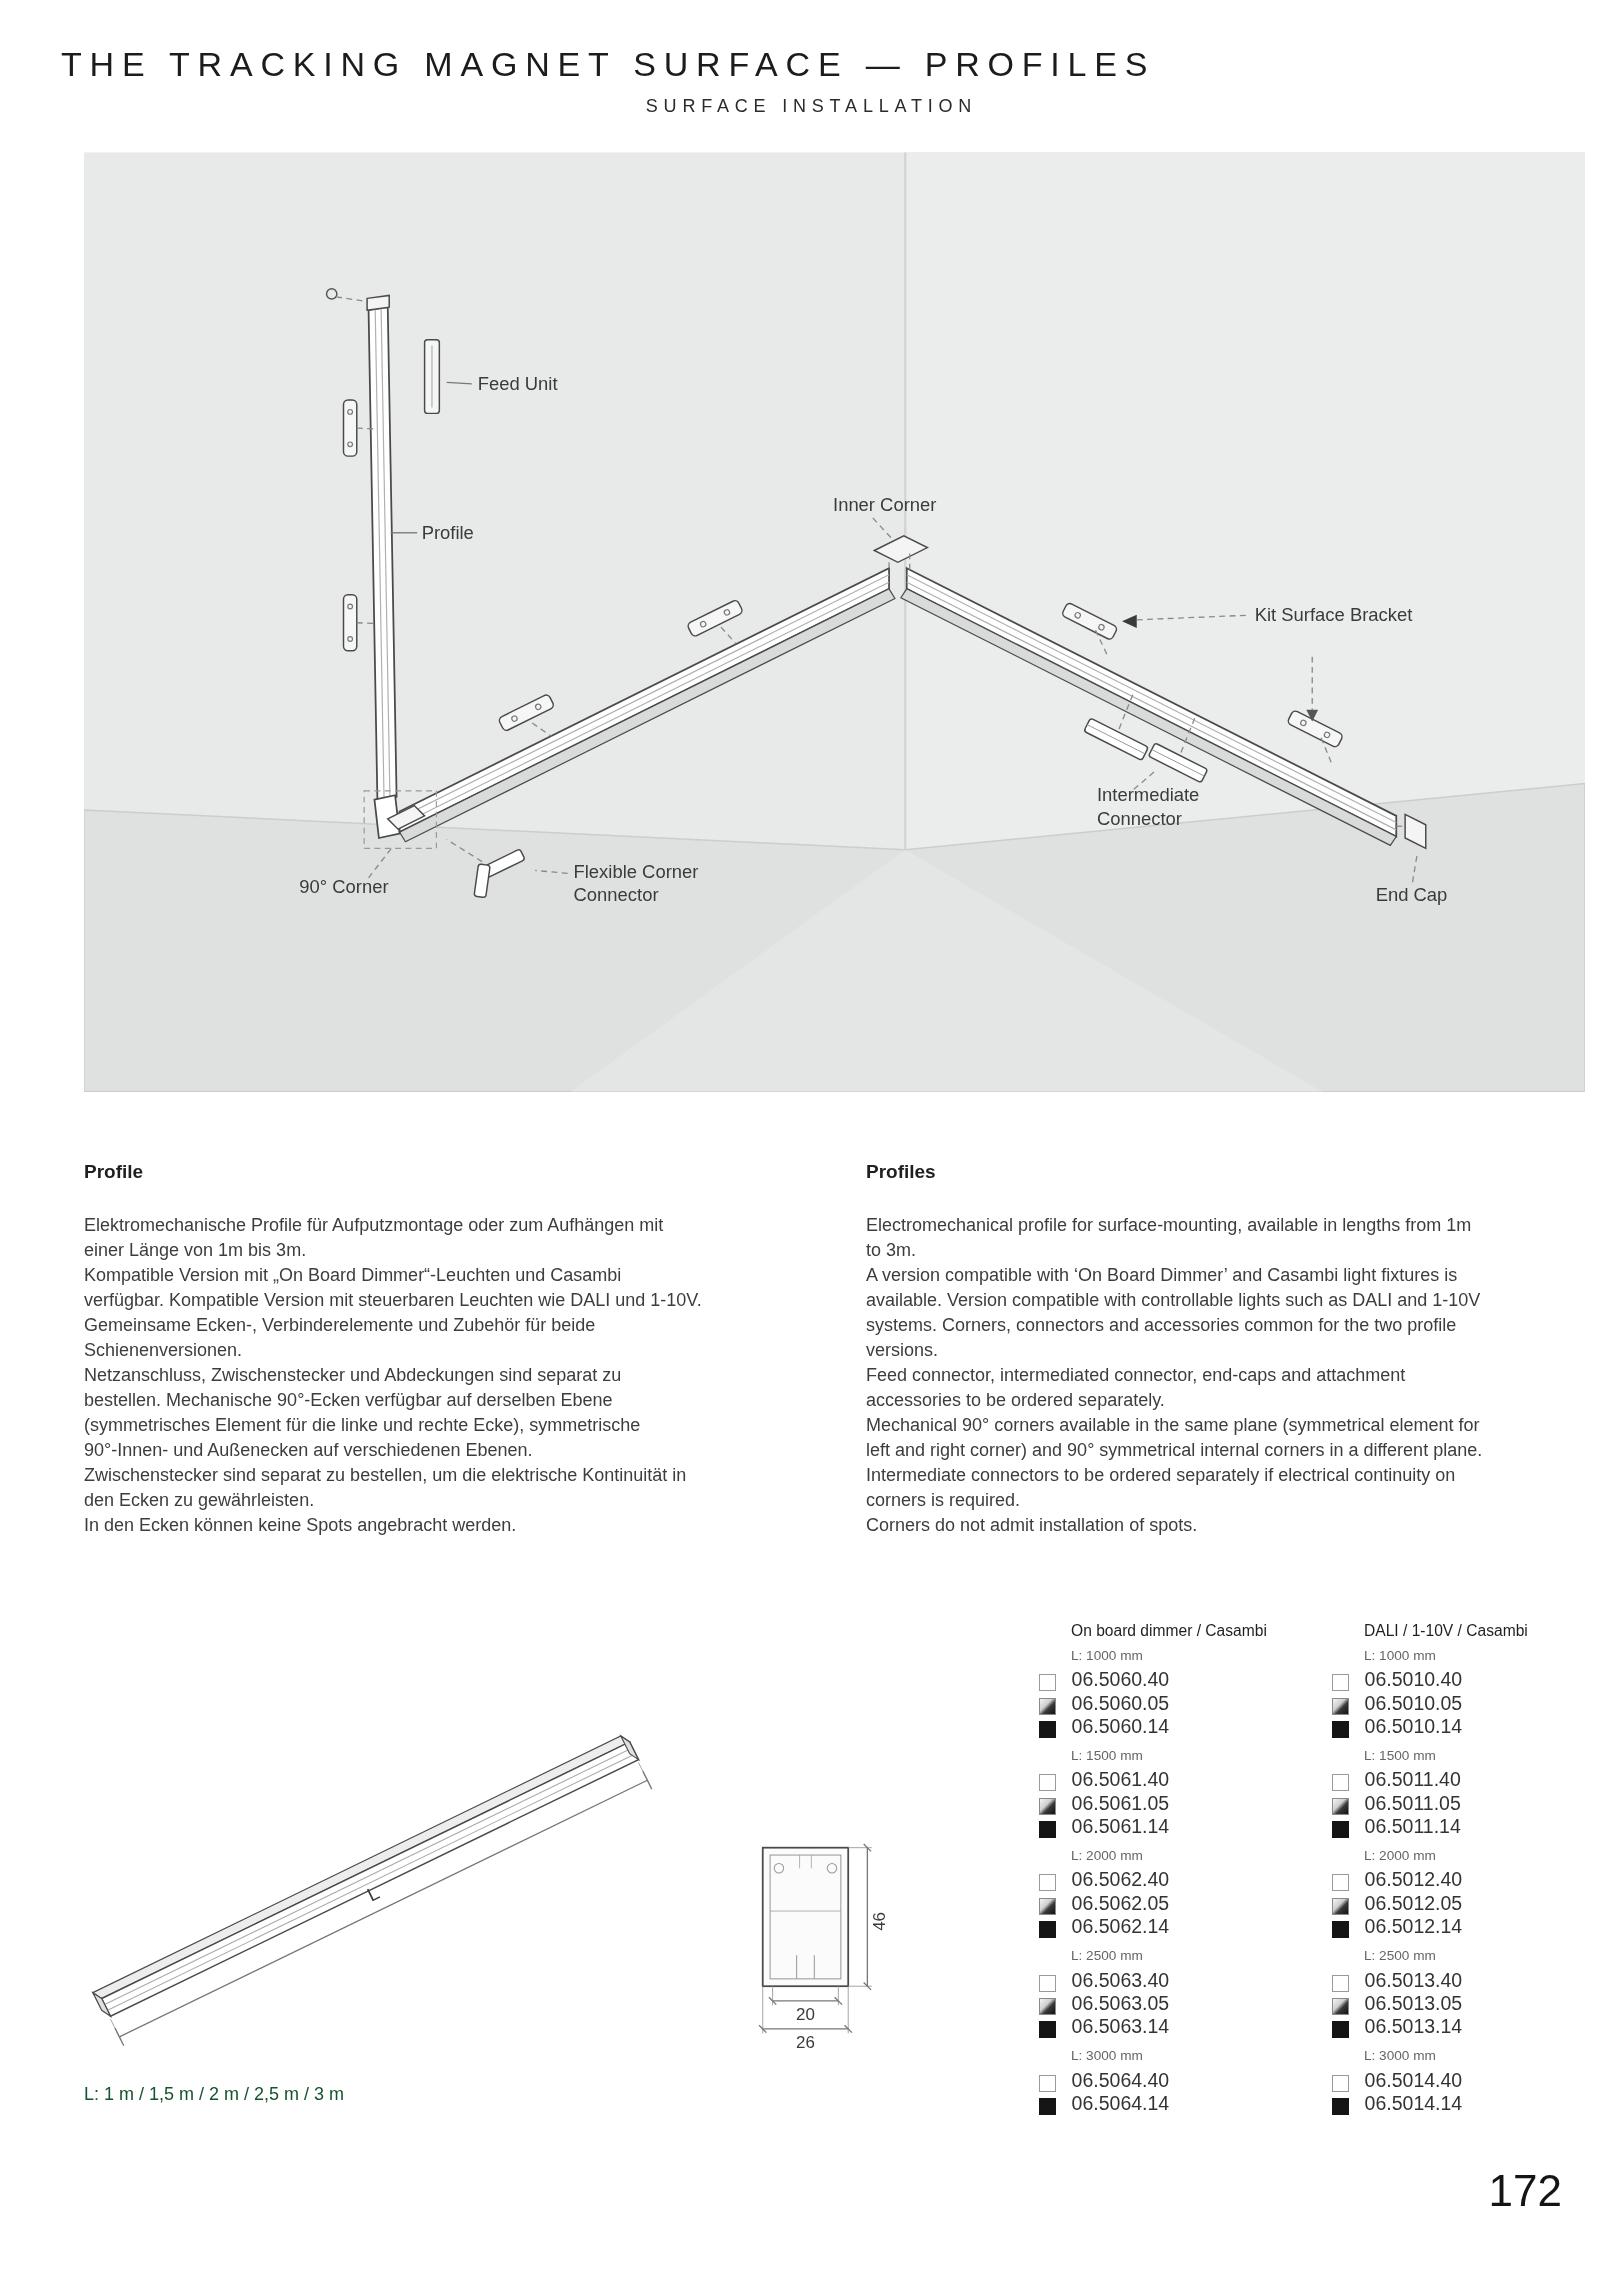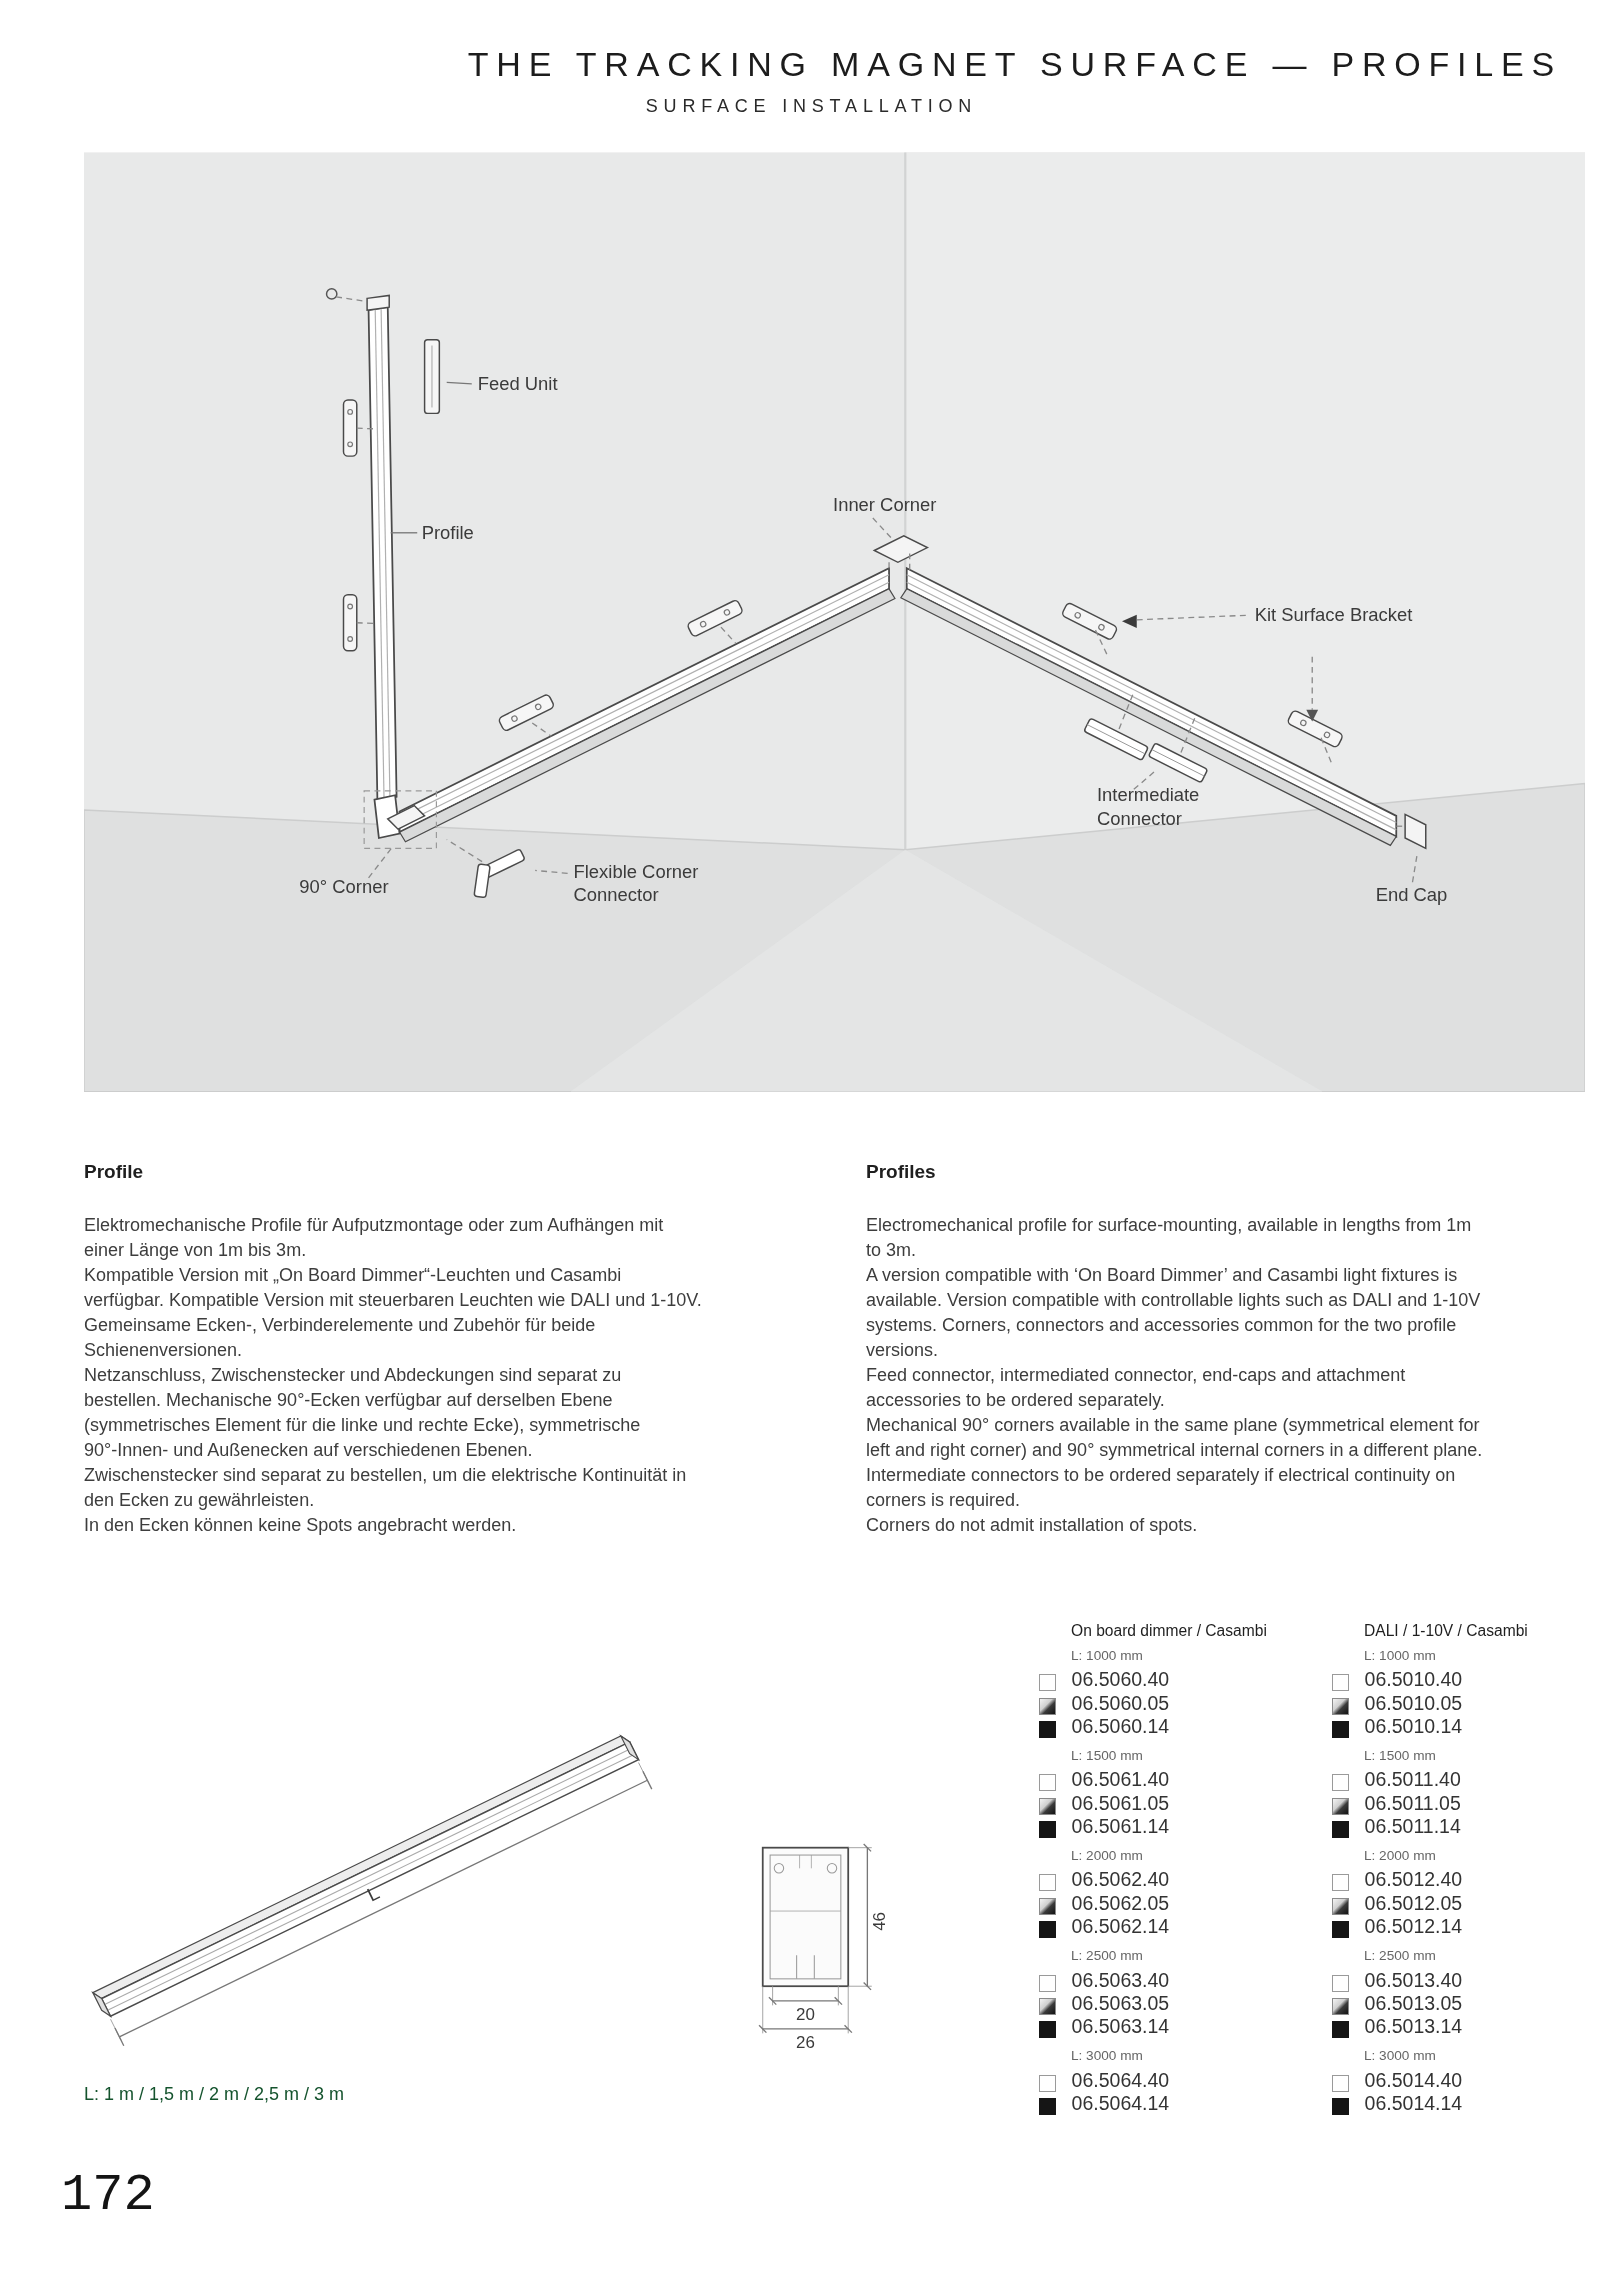--- a/index.html
+++ b/index.html
@@ -1,21 +1,21 @@
 <!DOCTYPE html>
 <html style="font-size:10.4px"><head>
 <meta charset="utf-8">
 <style>
   html,body { margin:0; padding:0; background:#ffffff; }
   #page {
     position:relative; width:1623px; height:2273px; background:#ffffff;
     overflow:hidden; font-family:"Liberation Sans", sans-serif; color:#2c2c2c;
   }
   .title {
-    position:absolute; left:61px; top:45px; width:1501px; text-align:right;
+    position:absolute; left:61px; top:45px; width:1501px; text-align:left;
     font-size:34px; letter-spacing:7.8px; color:#1c1c1c; font-weight:500; white-space:nowrap;
   }
   .subtitle {
     position:absolute; left:61px; top:96px; width:1501px; text-align:center;
     font-size:18px; letter-spacing:5.8px; color:#2a2a2a; font-weight:400; white-space:nowrap;
   }
   .scene { position:absolute; left:84px; top:152px; width:1501px; height:940px; }
   svg text { font-family:"Liberation Sans", sans-serif; fill:#3b3b3b; }
   .scene text { font-size:12.5px; }
   .dash { stroke:#8a8a8a; stroke-width:0.9; fill:none; stroke-dasharray:4,3; }
@@ -41,22 +41,22 @@
   .swatch.black { background:#151515; border:0.6px solid #151515; }
   .pcode { font-size:19.5px; color:#333; }
   .profile-drawing { position:absolute; left:81px; top:1708px; width:649px; height:351px; }
   .profile-drawing text { font-size:13px; }
   .section-drawing { position:absolute; left:736px; top:1830px; width:192px; height:224px; }
   .section-drawing text { font-size:11.5px; }
   .dim { stroke:#777; stroke-width:0.9; fill:none; }
   .ext { stroke:#999; stroke-width:0.6; fill:none; }
   .lengths-note { position:absolute; left:84px; top:2084px; font-size:18px; color:#14532d; }
   .page-number {
-    position:absolute; left:61px; top:2166px; width:1501px; text-align:left;
-    font-family:Liberation Mono, monospace; font-size:52px; color:#141414;
+    position:absolute; left:61px; top:2166px; width:1501px; text-align:right;
+    font-family:Liberation Sans, sans-serif; font-size:44px; color:#141414;
   }
 </style>
 </head>
 <body>
 
 <div id="page">
 
   <div class="title">THE TRACKING MAGNET SURFACE — PROFILES</div>
   <div class="subtitle">SURFACE INSTALLATION</div>
 

